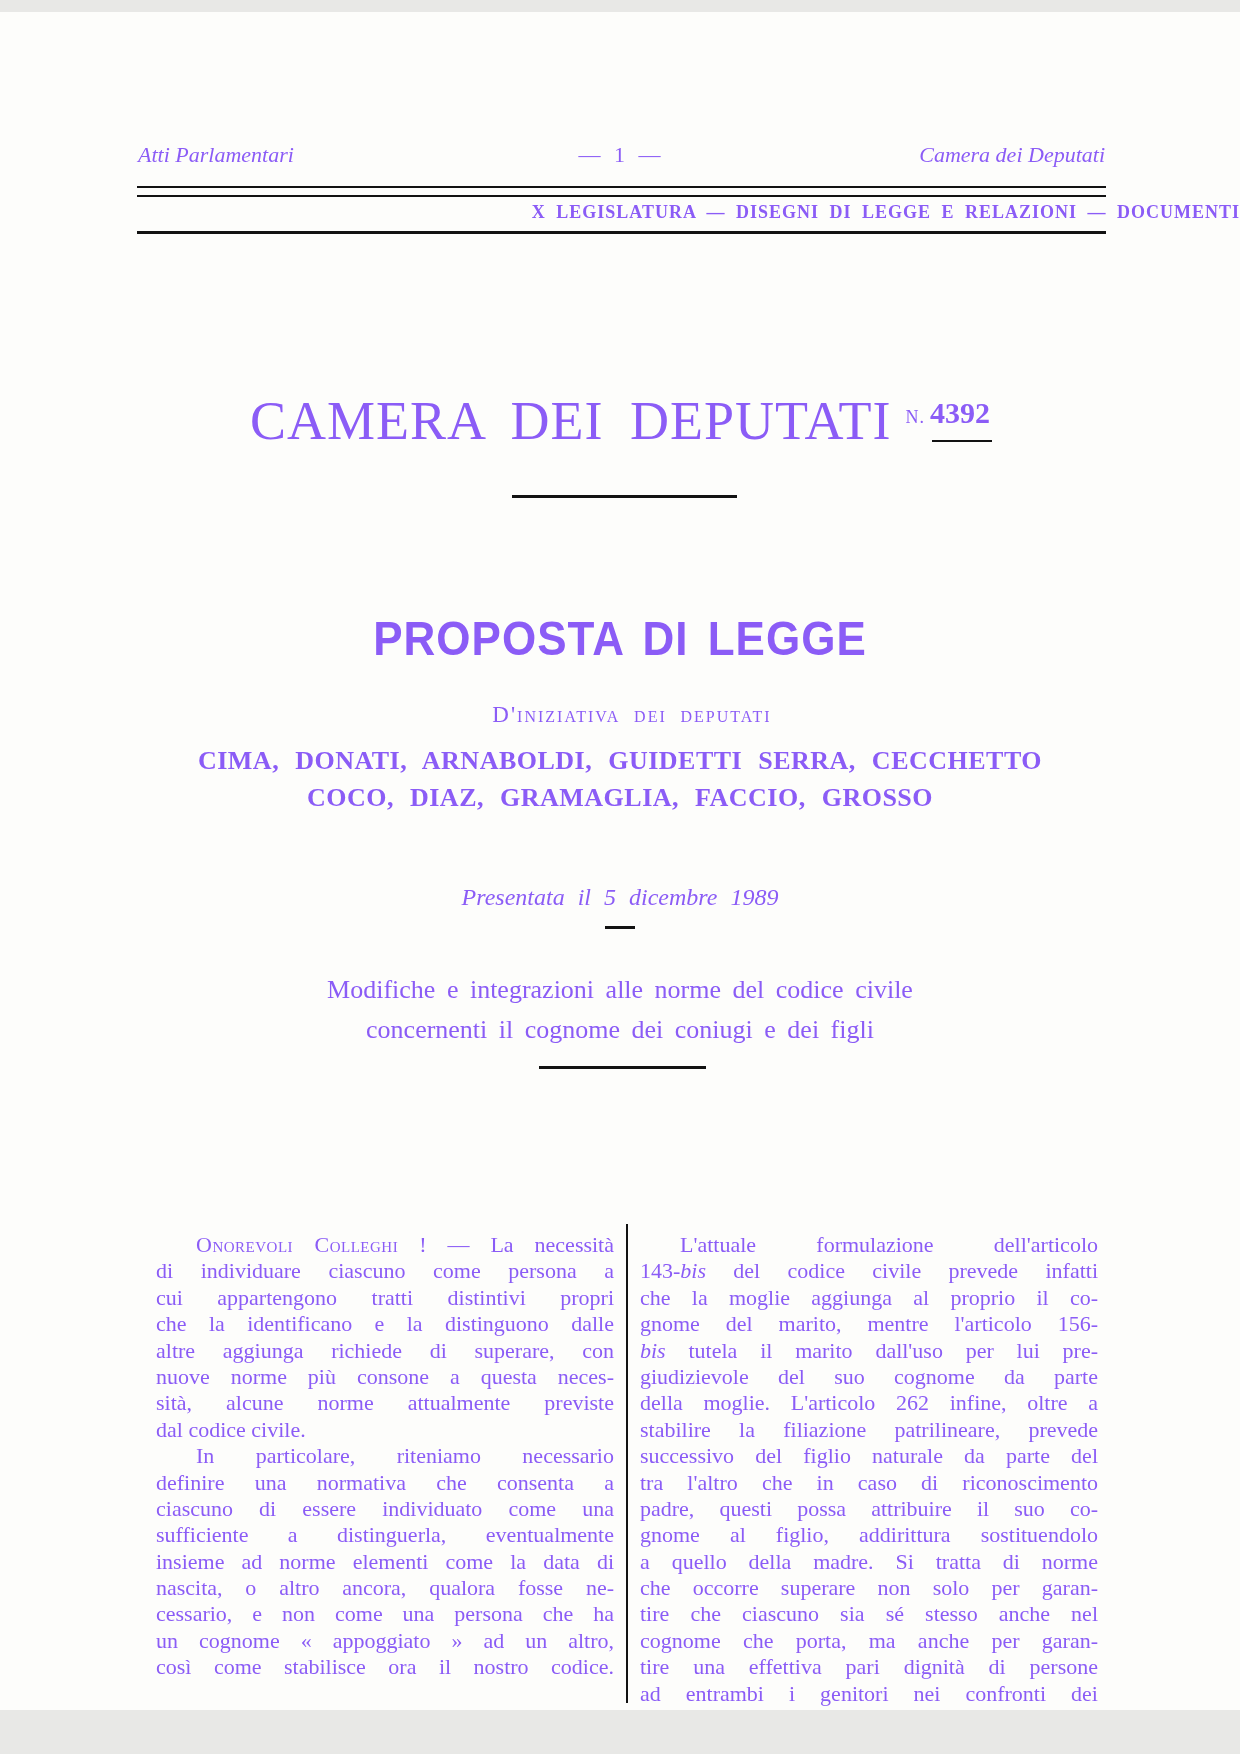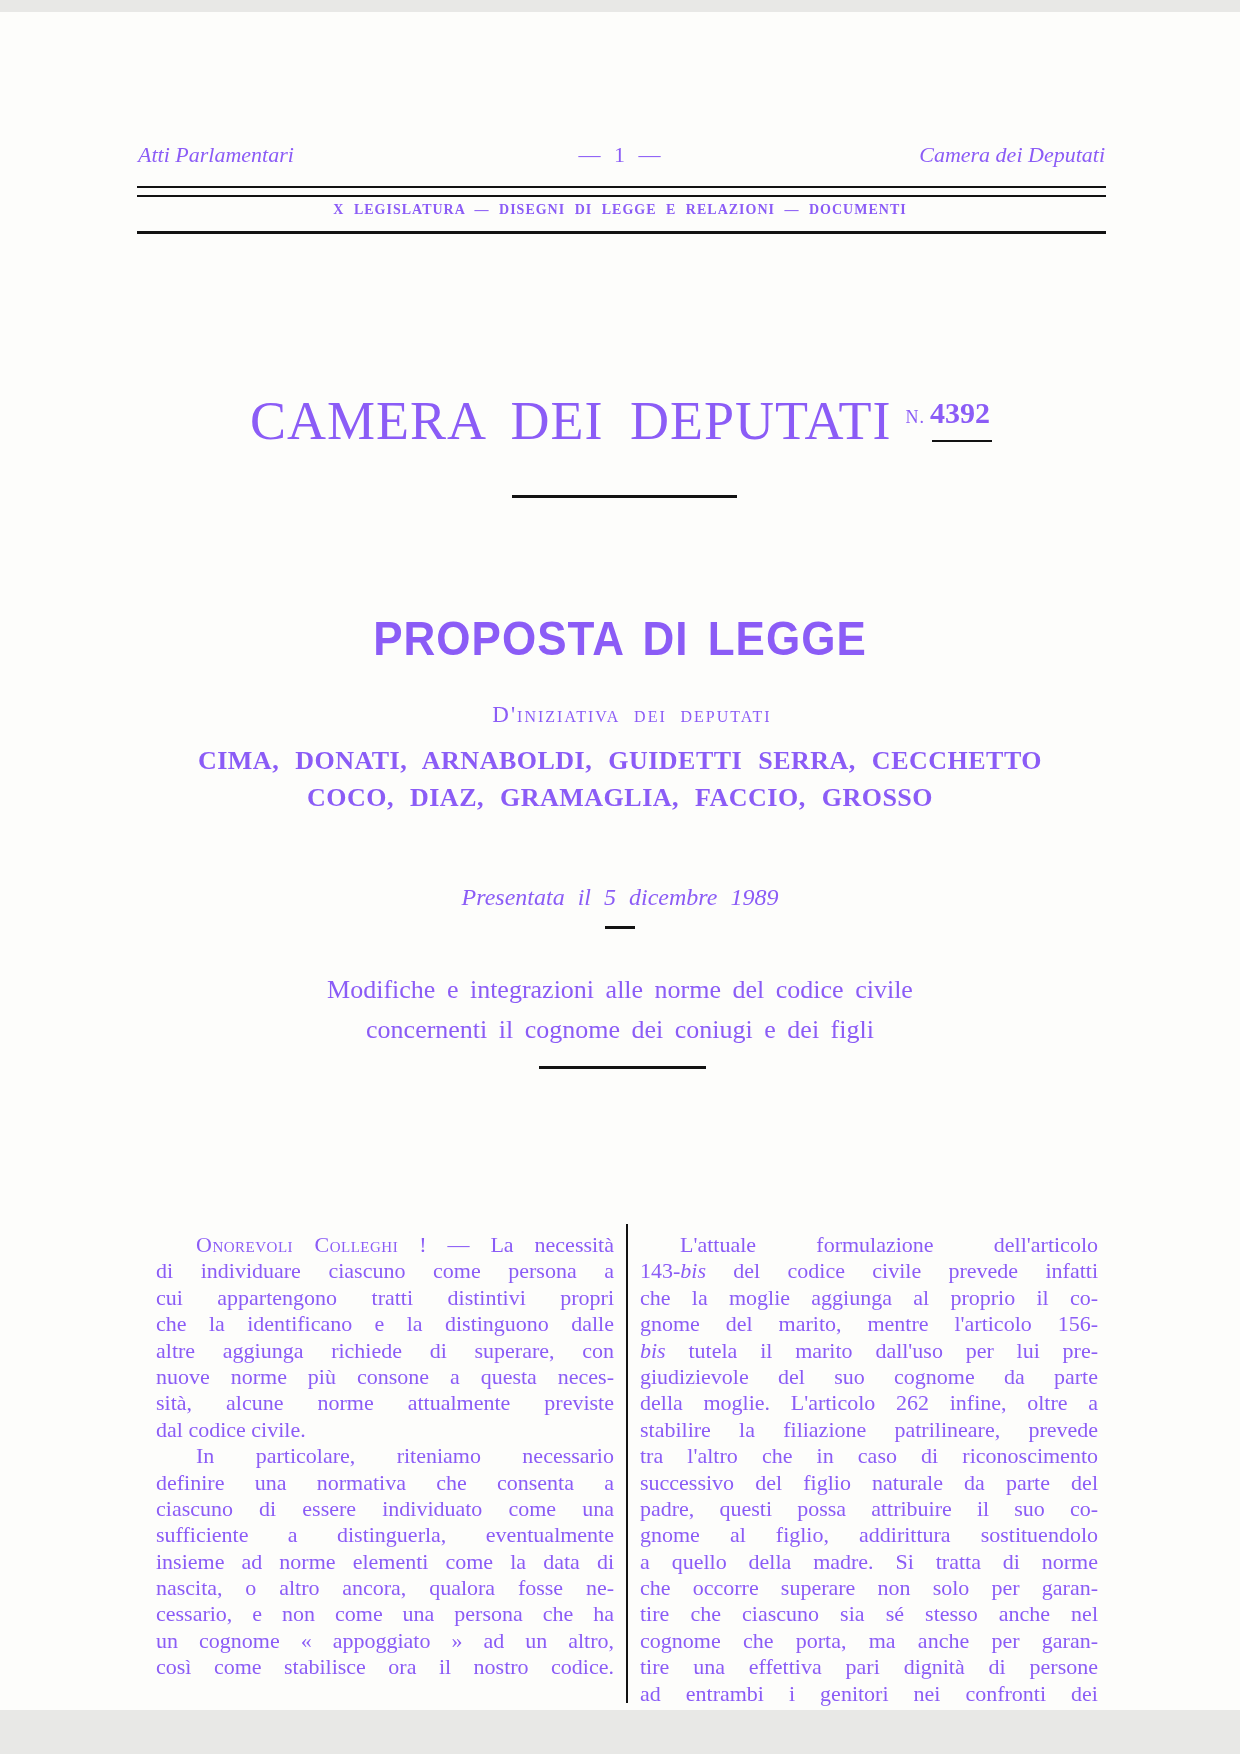--- a/index.html
+++ b/index.html
@@ -20,21 +20,21 @@
   .running-head .left{position:absolute;left:0;top:0;}
   .running-head .center{position:absolute;left:50%;transform:translateX(-50%);top:0;font-style:normal;letter-spacing:4px;}
   .running-head .right{position:absolute;right:0;top:0;}
   .rule{position:absolute;background:#121212;}
   .double-rule{
     position:absolute;top:174px;left:137px;right:134px;height:7px;
     border-top:2.5px solid #121212;border-bottom:2px solid #121212;
   }
   .strip{
     position:absolute;top:190px;left:0;width:100%;
-    text-align:center;font-size:14px;font-weight:700;
+    text-align:right;font-size:18px;font-weight:700;
     letter-spacing:1px;word-spacing:5px;
   }
   .single-rule{top:219px;left:137px;right:134px;height:2.5px;}
   
   .masthead{
     position:absolute;top:378px;left:0;width:100%;
     text-align:center;white-space:nowrap;
   }
   .masthead .title-text{
     font-size:54px;letter-spacing:1px;word-spacing:12px;
@@ -152,22 +152,22 @@
     <div class="col">
         <div class="para">
           <div class="line first">L'attuale formulazione dell'articolo</div>
           <div class="line">143-<em>bis</em> del codice civile prevede infatti</div>
           <div class="line">che la moglie aggiunga al proprio il co-</div>
           <div class="line">gnome del marito, mentre l'articolo 156-</div>
           <div class="line"><em>bis</em> tutela il marito dall'uso per lui pre-</div>
           <div class="line">giudizievole del suo cognome da parte</div>
           <div class="line">della moglie. L'articolo 262 infine, oltre a</div>
           <div class="line">stabilire la filiazione patrilineare, prevede</div>
+          <div class="line">successivo del figlio naturale da parte del</div>
           <div class="line">tra l'altro che in caso di riconoscimento</div>
-          <div class="line">successivo del figlio naturale da parte del</div>
           <div class="line">padre, questi possa attribuire il suo co-</div>
           <div class="line">gnome al figlio, addirittura sostituendolo</div>
           <div class="line">a quello della madre. Si tratta di norme</div>
           <div class="line">che occorre superare non solo per garan-</div>
           <div class="line">tire che ciascuno sia sé stesso anche nel</div>
           <div class="line">cognome che porta, ma anche per garan-</div>
           <div class="line">tire una effettiva pari dignità di persone</div>
           <div class="line">ad entrambi i genitori nei confronti dei</div>
         </div>
       </div>

